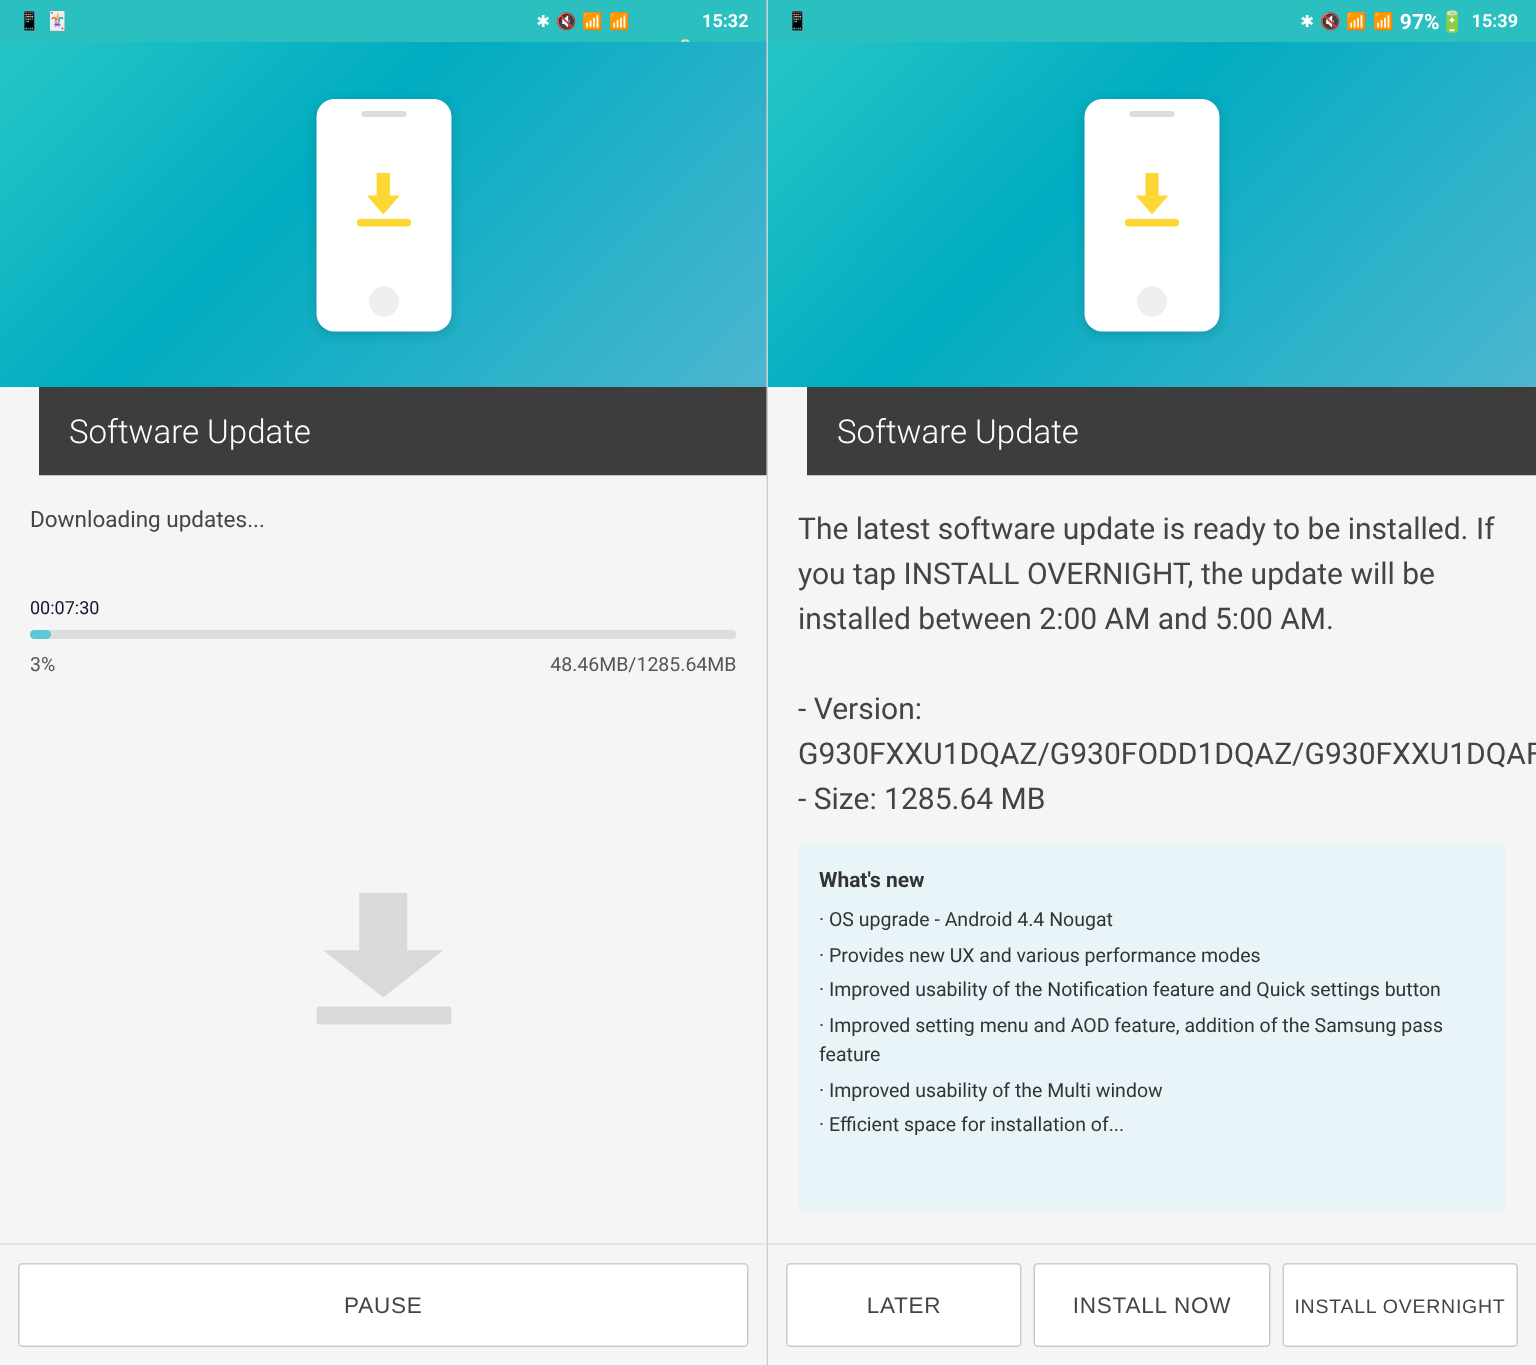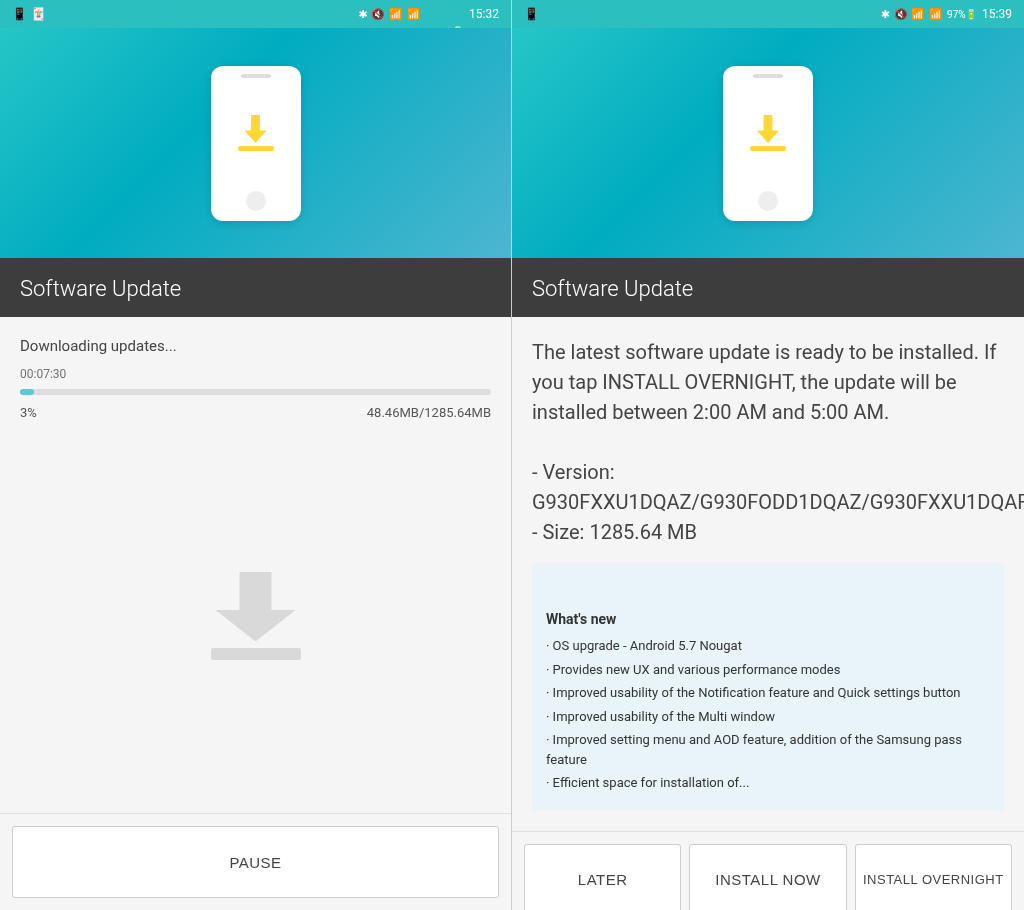--- a/index.html
+++ b/index.html
@@ -25,21 +25,21 @@
       color: white;
       flex-shrink: 0;
     }
     .status-bar .left-icons, .status-bar .right-icons {
       display: flex;
       align-items: center;
       gap: 4px;
     }
     .status-bar .time {
       font-size: 12px;
-      font-weight: normal;
+      font-weight: bold;
       color: white;
     }
 
     
     .panel {
       width: 512px;
       height: 910px;
       display: flex;
       flex-direction: column;
       background: #f5f5f5;
@@ -114,20 +114,21 @@
       height: 5px;
       background: #fdd835;
       border-radius: 2px;
     }
 
     
     .panel-title-section {
       background: #3d3d3d;
       padding: 18px 20px 16px 20px;
       flex-shrink: 0;
+      margin-left: 26px;
     }
     .panel-title {
       font-size: 22px;
       color: white;
       font-weight: 300;
     }
 
     
     .panel-content {
       flex: 1;
@@ -138,22 +139,23 @@
     }
 
     
     .download-status-text {
       font-size: 15px;
       color: #444;
       margin-bottom: 12px;
     }
     .timer-text {
       font-size: 12px;
-      color: #737373;
+      color: #0f172a;
       margin-bottom: 8px;
+      margin-top: 31px;
     }
     .progress-bar-wrap {
       width: 100%;
       height: 6px;
       background: #ddd;
       border-radius: 3px;
       margin-bottom: 10px;
     }
     .progress-bar-fill {
       height: 100%;
@@ -199,21 +201,21 @@
     .panel-footer {
       padding: 12px 12px;
       background: #f5f5f5;
       border-top: 1px solid #e0e0e0;
       display: flex;
       gap: 8px;
       flex-shrink: 0;
     }
     .btn {
       flex: 1;
-      height: 72px;
+      height: 56px;
       border: 1px solid #ccc;
       background: white;
       font-size: 15px;
       font-weight: 500;
       color: #444;
       cursor: pointer;
       border-radius: 3px;
       text-transform: uppercase;
       letter-spacing: 0.5px;
       display: flex;
@@ -237,21 +239,20 @@
       font-size: 13px;
       color: #333;
       line-height: 1.5;
       flex: 1;
       overflow: hidden;
     }
     .whats-new-title {
       font-weight: bold;
       margin-bottom: 6px;
       font-size: 14px;
-      margin-top: 32px;
     }
     .whats-new-item {
       margin-bottom: 4px;
     }
   </style>
 </head>
 <body>
 
 <div class="panel panel-left">
 
@@ -313,21 +314,21 @@
 
   <div class="status-bar">
     <div class="left-icons">
       <span style="font-size:12px;">📱</span>
     </div>
     <div class="right-icons">
       <span style="font-size:11px;">✱</span>
       <span style="font-size:11px;">🔇</span>
       <span style="font-size:11px;">📶</span>
       <span style="font-size:11px;">📶</span>
-      <span style="font-size:10px;">97%🔋</span>
+      <span style="font-size:14px;font-weight:bold;">97%🔋</span>
       <span class="time">15:39</span>
     </div>
   </div>
 
   <div class="panel-header">
     <div class="phone-icon-wrap">
       <div class="phone-shape">
         <div class="download-arrow">
           <div class="arrow-body"></div>
           <div class="arrow-line"></div>
@@ -341,25 +342,25 @@
   </div>
 
   <div class="panel-content">
     <div class="update-description">
       <span>The latest software update is ready to be installed. If you tap INSTALL OVERNIGHT, the update will be installed between 2:00 AM and 5:00 AM.</span><br><br>
       <span>- Version: G930FXXU1DQAZ/G930FODD1DQAZ/G930FXXU1DQAF</span><br>
       <span>- Size: 1285.64 MB</span>
     </div>
     <div class="whats-new-box">
       <div class="whats-new-title">What's new</div>
-      <div class="whats-new-item">· OS upgrade - Android 5.7 Nougat</div>
+      <div class="whats-new-item">· OS upgrade - Android 4.4 Nougat</div>
       <div class="whats-new-item">· Provides new UX and various performance modes</div>
       <div class="whats-new-item">· Improved usability of the Notification feature and Quick settings button</div>
+      <div class="whats-new-item">· Improved setting menu and AOD feature, addition of the Samsung pass feature</div>
       <div class="whats-new-item">· Improved usability of the Multi window</div>
-      <div class="whats-new-item">· Improved setting menu and AOD feature, addition of the Samsung pass feature</div>
       <div class="whats-new-item">· Efficient space for installation of...</div>
     </div>
   </div>
 
   <div class="panel-footer">
     <button class="btn">LATER</button>
     <button class="btn">INSTALL NOW</button>
     <button class="btn" style="font-size:13px;">INSTALL OVERNIGHT</button>
   </div>
 </div>

